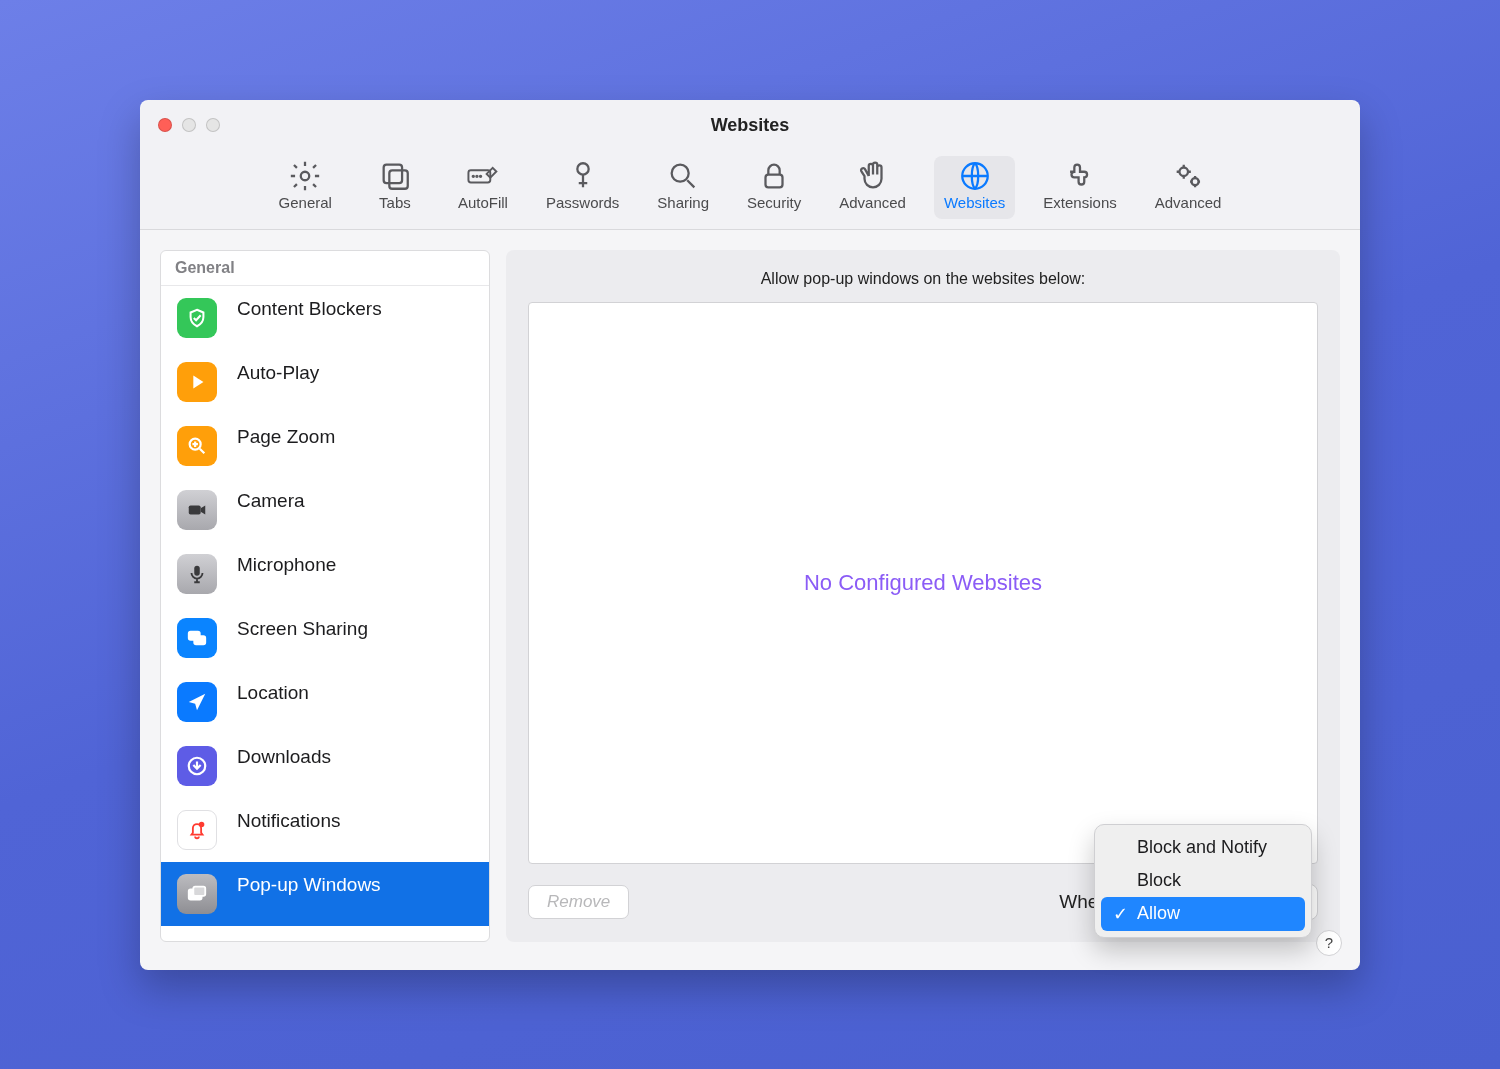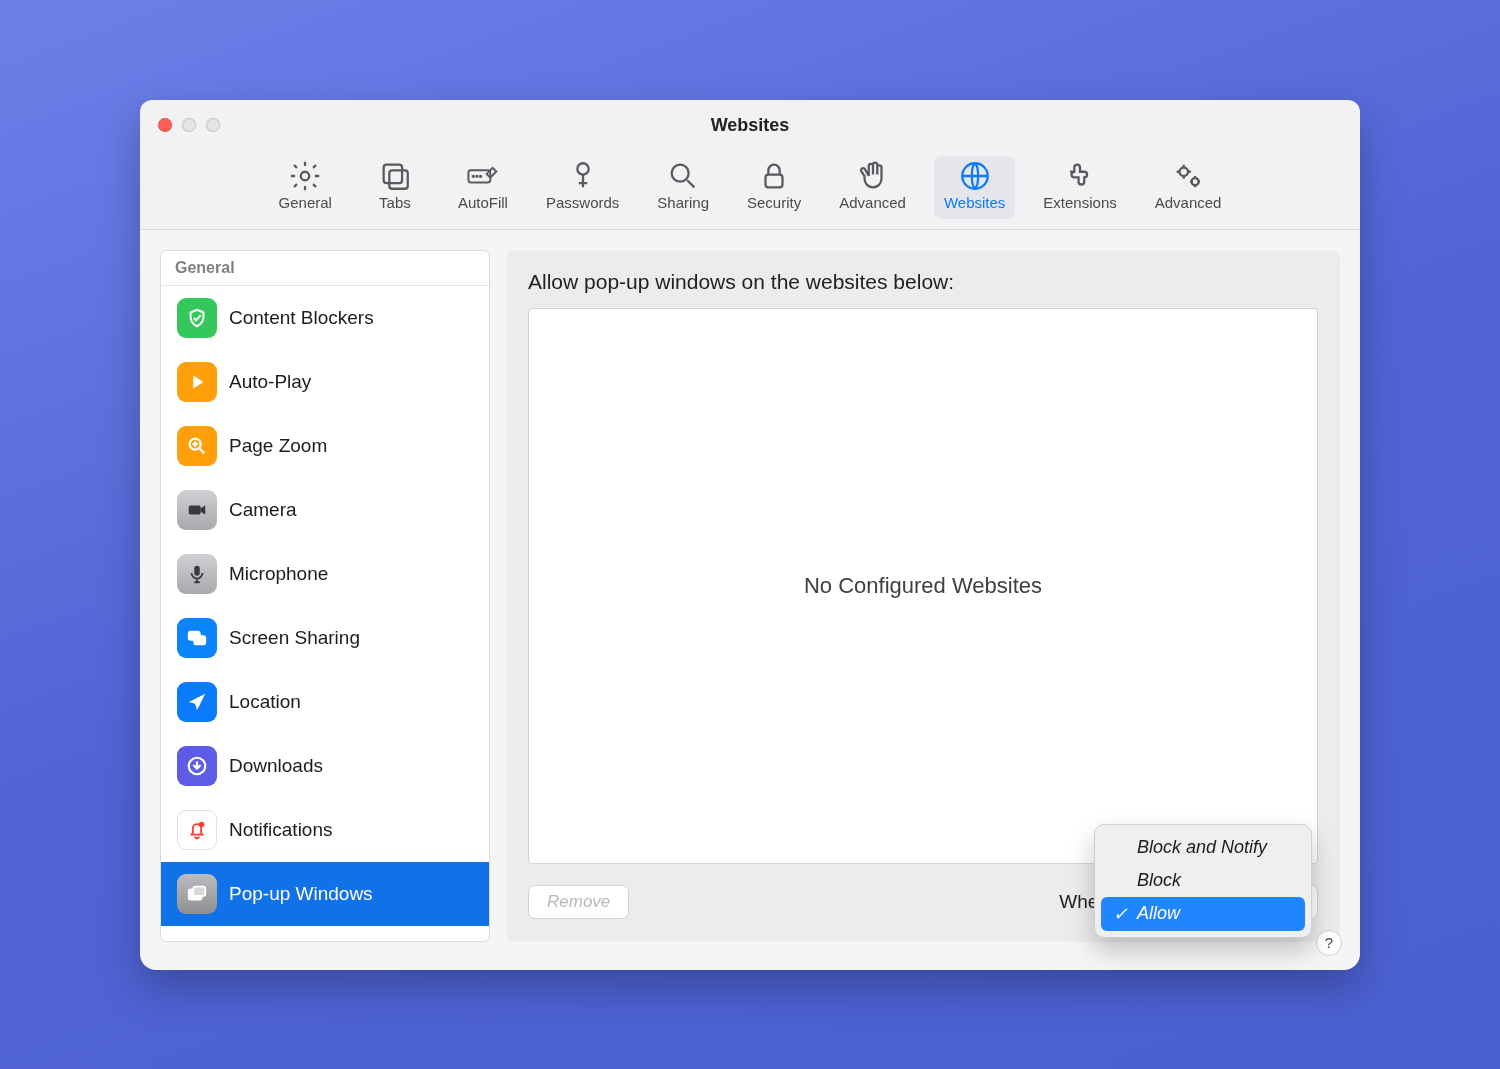--- a/index.html
+++ b/index.html
@@ -12,21 +12,21 @@
     justify-content: center;
     width: 1500px;
     height: 1069px;
     padding: 40px;
     border-radius: 28px;
   }
   .window {
     width: 1220px;
     height: 870px;
     background: #f5f5f7;
-    border-radius: 16px;
+    border-radius: 8px;
     box-shadow: 0 18px 40px rgba(0,0,0,0.25);
     display: flex;
     flex-direction: column;
     overflow: visible;
     position: relative;
   }
   .titlebar {
     height: 130px;
     border-bottom: 1px solid #d9d9dc;
     background: #f2f2f5;
@@ -93,22 +93,22 @@
   }
   .sb-header {
     padding: 8px 14px;
     color: #818185;
     font-size: 16px;
     font-weight: 600;
     border-bottom: 1px solid #e8e8ea;
   }
   .sb-item {
     display: flex;
-    align-items: center;
-    gap: 12px;
+    align-items: flex-start;
+    gap: 20px;
     padding: 12px 16px;
     font-size: 19px;
     color: #1c1c1e;
     cursor: default;
   }
   .sb-item.selected { background: #1171e6; color: #fff; }
   .sb-icon {
     width: 40px; height: 40px;
     border-radius: 9px;
     display: flex; align-items: center; justify-content: center;
@@ -121,34 +121,35 @@
   .main {
     flex: 1;
     background: #ececef;
     border-radius: 8px;
     padding: 20px 22px 22px;
     position: relative;
     display: flex;
     flex-direction: column;
   }
   .main-heading {
-    font-size: 21px;
+    font-size: 16px;
     color: #222;
     margin-bottom: 14px;
+    text-align: center;
   }
   .listbox {
     flex: 1;
     background: #fff;
     border: 1px solid #d2d2d5;
     border-radius: 4px;
     display: flex;
     align-items: center;
     justify-content: center;
   }
-  .empty-text { color: #404040; font-size: 22px; }
+  .empty-text { color: #8b5cf6; font-size: 22px; }
   .footer-row {
     margin-top: 20px;
     display: flex;
     align-items: center;
     justify-content: space-between;
   }
   .btn {
     background: #fff;
     border: 1px solid #d2d2d5;
     border-radius: 7px;
@@ -171,21 +172,20 @@
     position: absolute;
     right: 6px;
     bottom: -18px;
     width: 218px;
     background: #efefef;
     border: 1px solid #cfcfd2;
     border-radius: 10px;
     box-shadow: 0 12px 26px rgba(0,0,0,0.22);
     padding: 6px;
     z-index: 10;
-    font-style: italic;
   }
   .popup-item {
     padding: 6px 12px;
     border-radius: 6px;
     font-size: 18px;
     color: #1c1c1e;
     display: flex;
     align-items: center;
     gap: 8px;
   }

